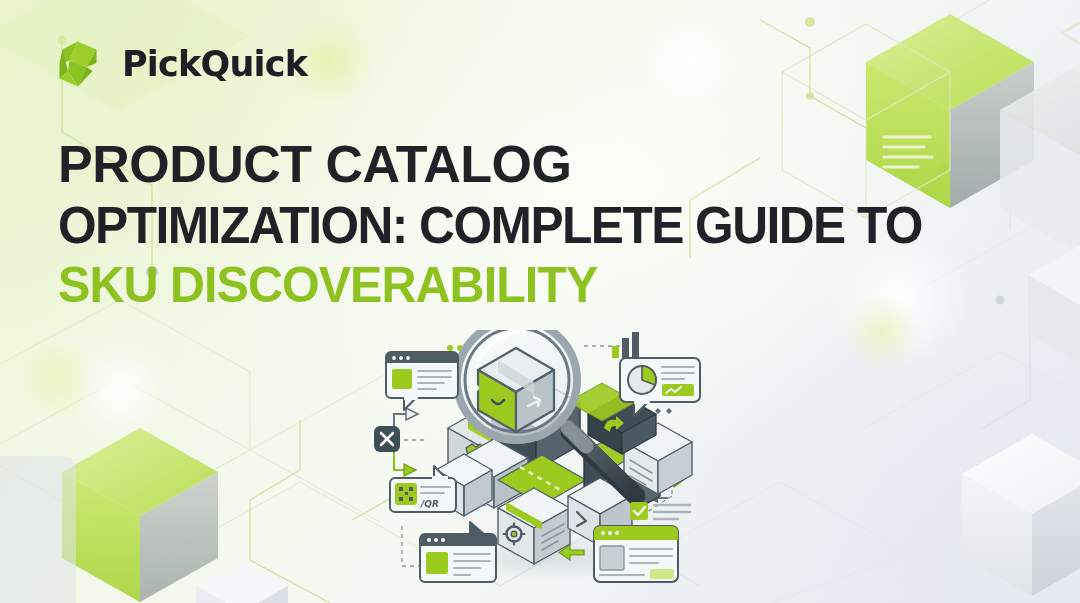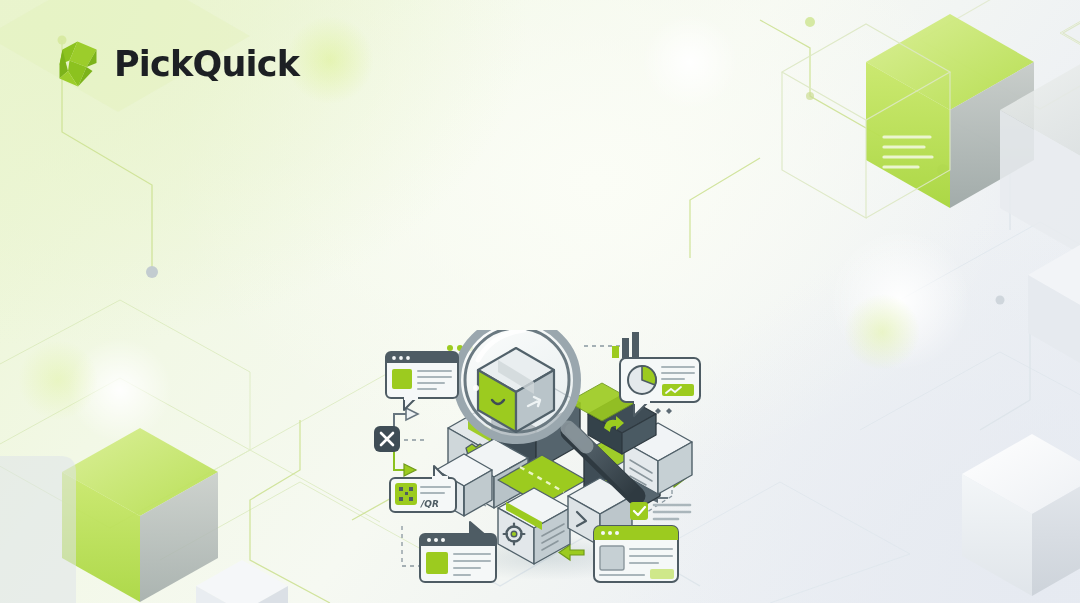--- a/index.html
+++ b/index.html
@@ -15,21 +15,21 @@
       radial-gradient(ellipse 700px 600px at 96% 96%, #e6eaf1 0%, rgba(230,234,241,0) 60%),
       radial-gradient(ellipse 600px 420px at 55% 30%, #fbfdf6 0%, rgba(251,253,246,0) 70%),
       linear-gradient(128deg,#eaf5cf 0%,#f2f8e6 28%,#f6f9f2 50%,#eef1f4 74%,#e8ecf3 100%);
   }
 
   
   .bg-layer{position:absolute;inset:0;pointer-events:none;}
   .bg-layer svg{position:absolute;top:0;left:0;width:1080px;height:603px;}
 
   
-  .logo{position:absolute;left:56px;top:40px;display:flex;align-items:center;gap:14px;}
+  .logo{position:absolute;left:56px;top:40px;display:flex;align-items:center;gap:22px;}
   .logo-mark{width:44px;height:48px;display:block;}
   .logo-text{
     font-size:35px;font-weight:700;letter-spacing:-0.8px;
     color:#1d2024;line-height:1;font-family:"DejaVu Sans", sans-serif;
   }
 
   
   .headline{position:absolute;left:58px;top:138px;width:990px;}
   .hl-line{
     font-family:"Liberation Sans", sans-serif;
@@ -213,20 +213,25 @@
         <path d="M21.5 1.5 L40.5 9.5 L30.5 27 L13.5 20.5 Z" fill="#9ccd2b"></path>
         <path d="M40.5 9.5 L30.5 27 L40.5 23 Z" fill="#7cb31a"></path>
         <path d="M13.5 20.5 L30.5 27 L22 46.5 L12 31 Z" fill="#8cc21f"></path>
         <path d="M12 31 L22 46.5 L3.5 38.5 Z" fill="#9ccd2b"></path>
         <path d="M22 46.5 L36.5 31 L30.5 27 Z" fill="#7cb31a"></path>
       </svg>
     </span>
     <span class="logo-text">PickQuick</span>
   </div>
 
+  <div class="headline">
+    <div class="hl-line hl-1">PRODUCT CATALOG</div>
+    <div class="hl-line hl-2">OPTIMIZATION: COMPLETE GUIDE TO</div>
+    <div class="hl-line hl-3">SKU DISCOVERABILITY</div>
+  </div>
 
   <div class="illus">
     <svg viewBox="0 0 340 262" xmlns="http://www.w3.org/2000/svg">
       <defs>
         <linearGradient id="lensG" x1="0" y1="0" x2="0.6" y2="1">
           <stop offset="0%" stop-color="#ffffff" stop-opacity="0.78"></stop>
           <stop offset="100%" stop-color="#dfe8ec" stop-opacity="0.55"></stop>
         </linearGradient>
         <linearGradient id="handleG" x1="0" y1="0" x2="1" y2="1">
           <stop offset="0%" stop-color="#5d6b74"></stop>

